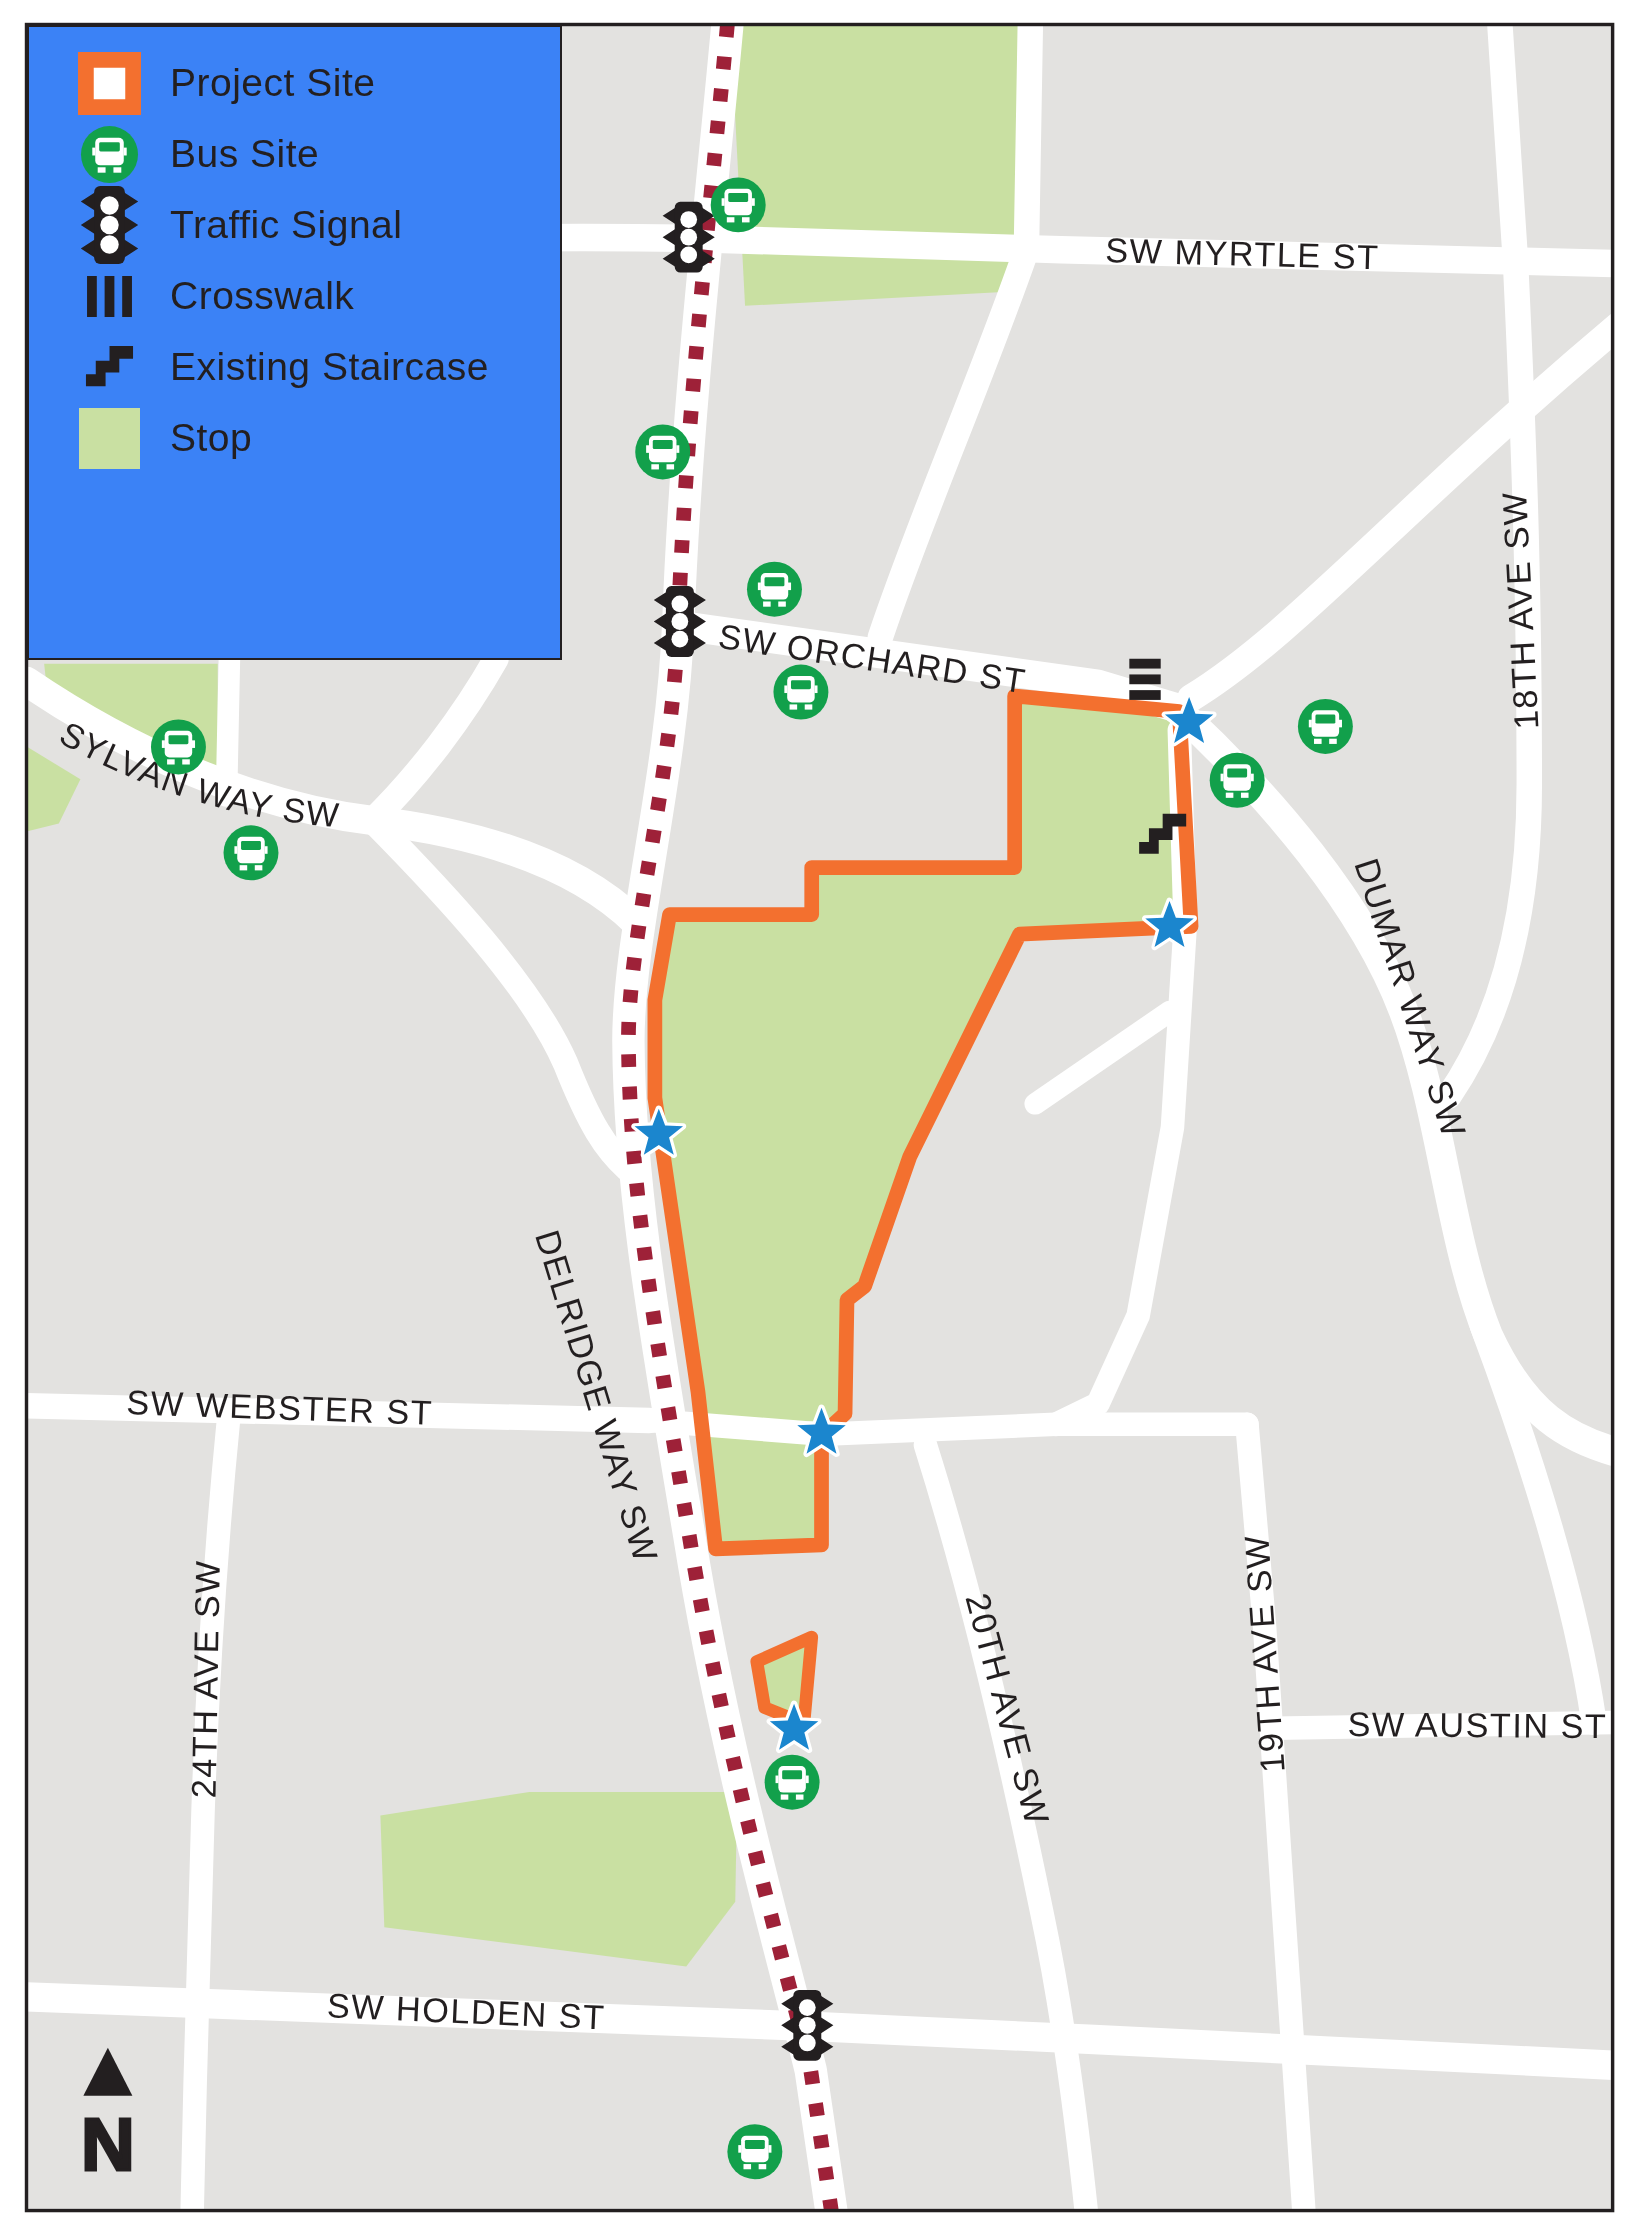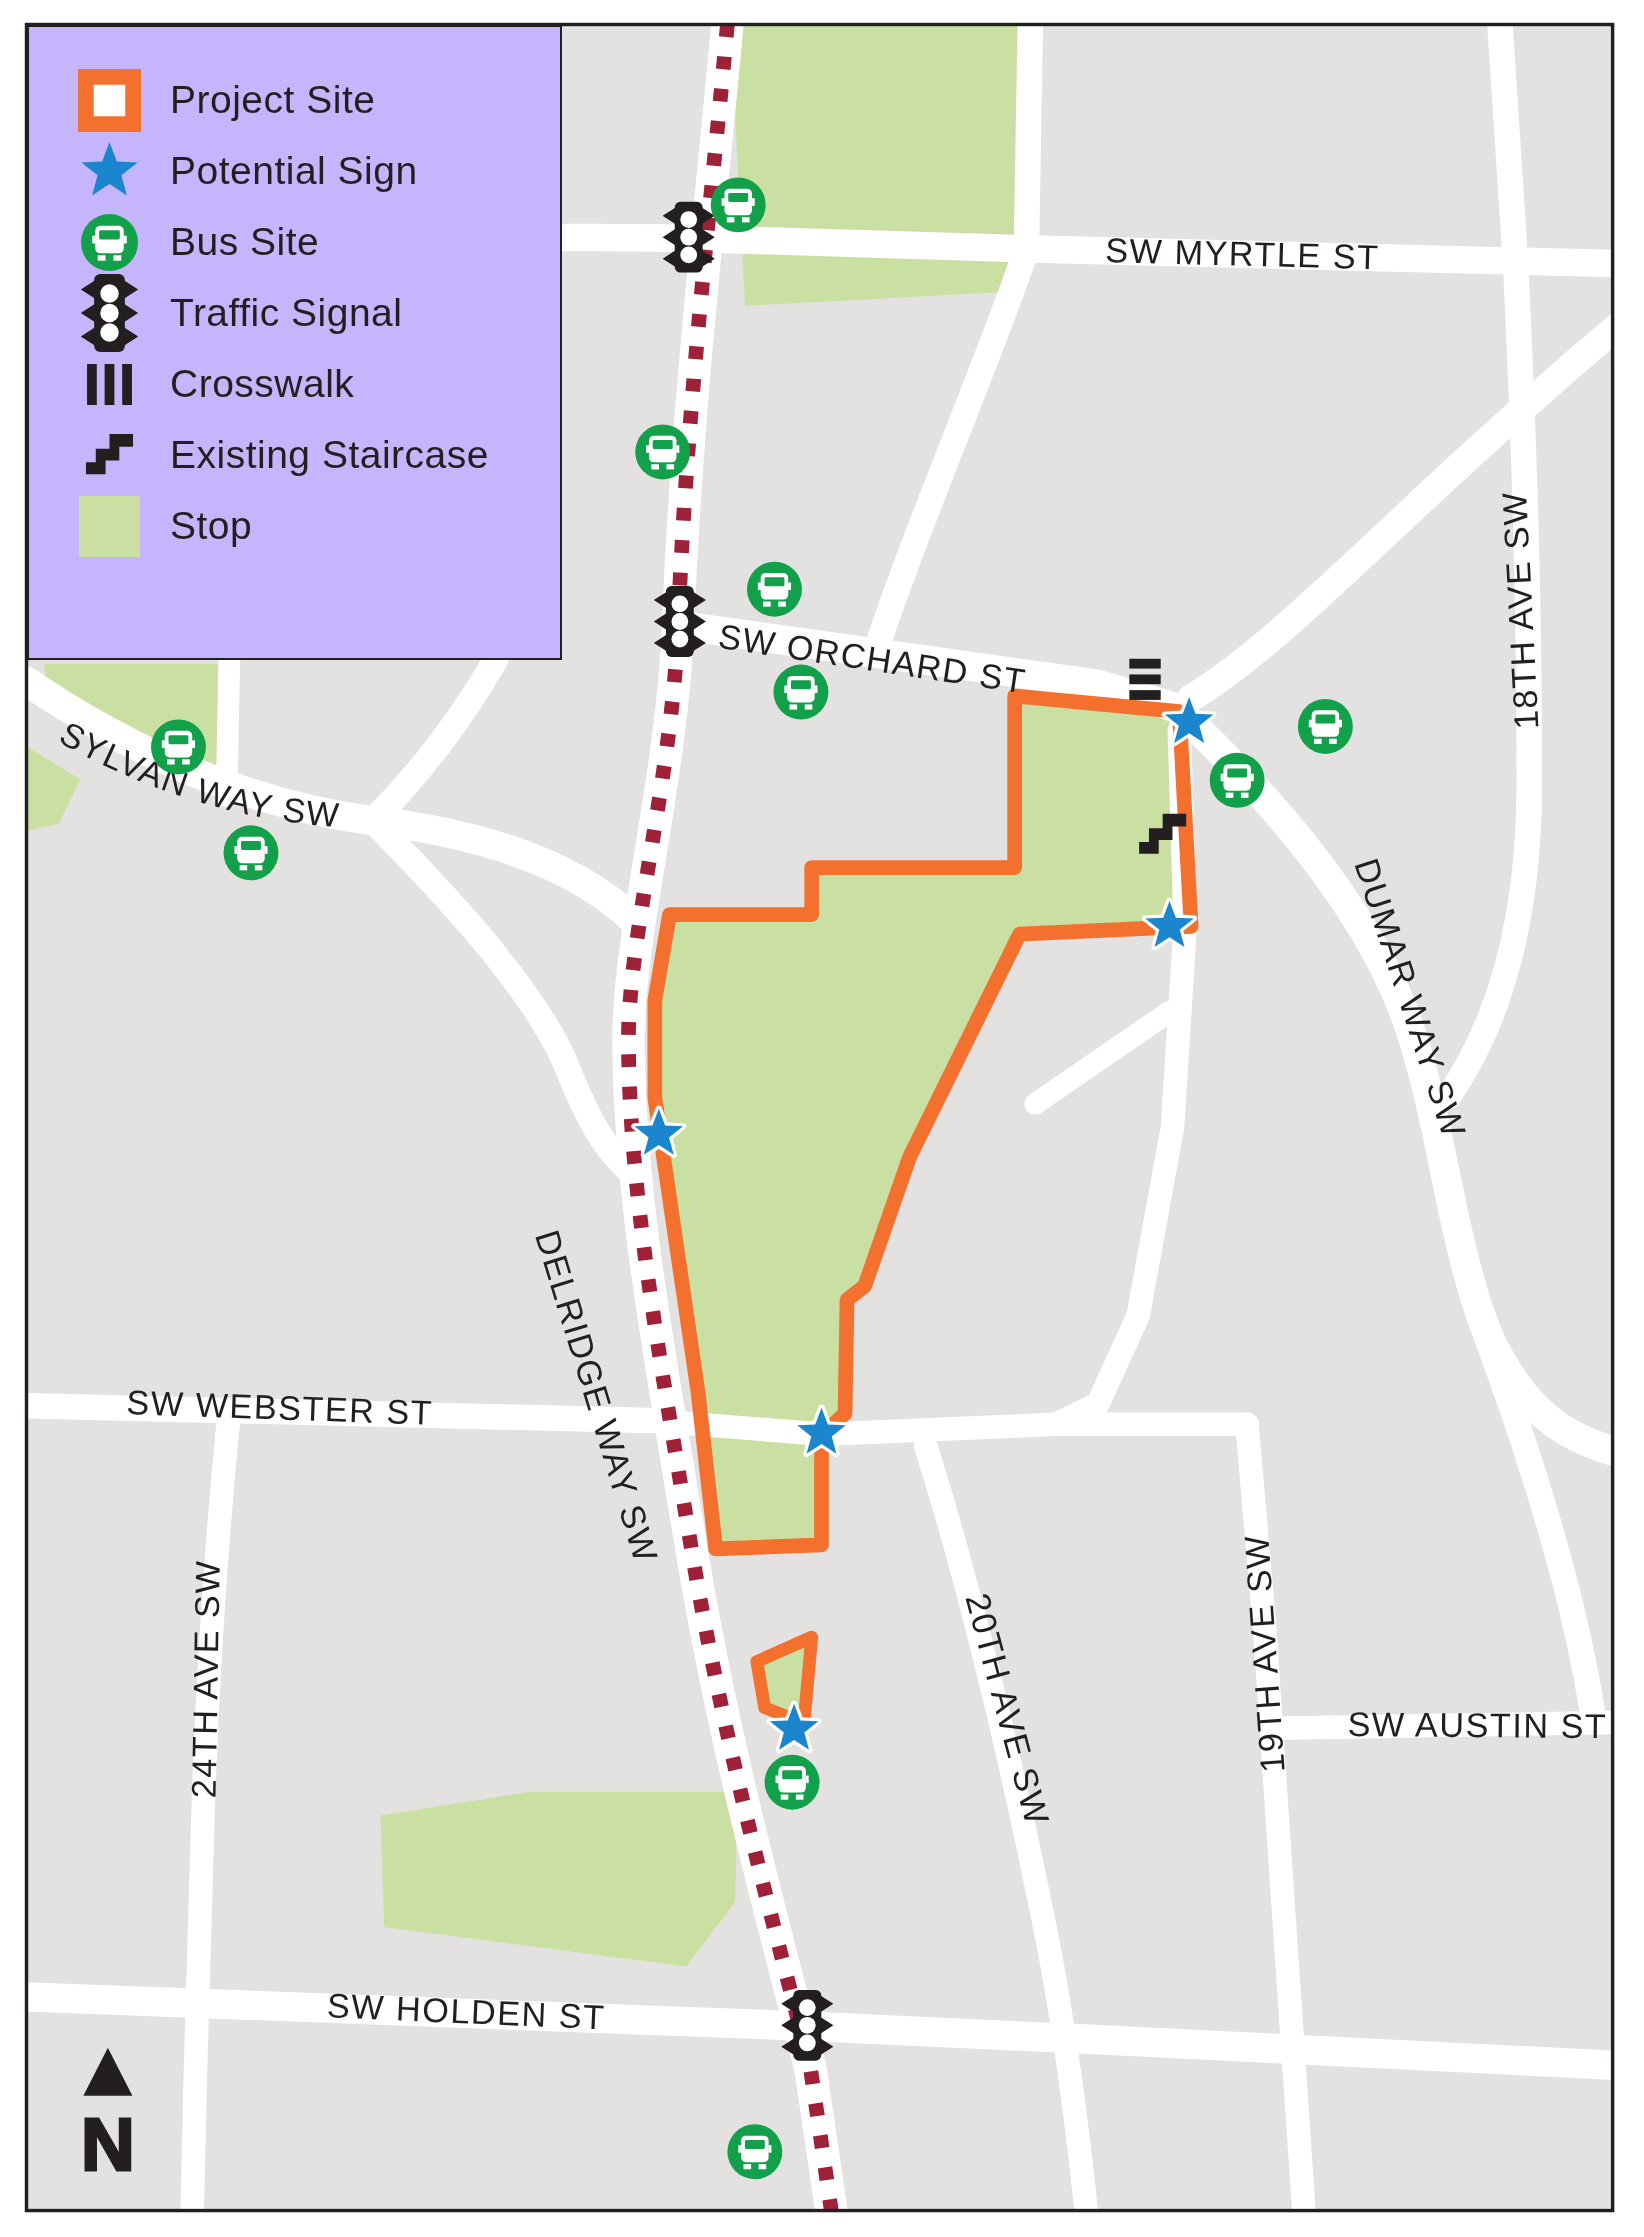--- a/index.html
+++ b/index.html
@@ -1,20 +1,20 @@
 <!DOCTYPE html>
 <html><head>
 <meta charset="utf-8">
 <style>
   html,body{margin:0;padding:0;background:#ffffff;}
   .page{position:relative;width:1645px;height:2238px;background:#ffffff;overflow:hidden;
         font-family:"Liberation Sans",sans-serif;}
   .map-svg{position:absolute;left:0;top:0;}
-  .legend{position:absolute;left:26.5px;top:24.5px;width:535px;height:635px;background:#c4b5fd;
-          border:2.9px solid #231f20;box-sizing:border-box;padding-top:38px;}
+  .legend{position:absolute;left:26.5px;top:24.5px;width:535px;height:635px;background:#3b82f6;
+          border:2.9px solid #231f20;box-sizing:border-box;padding-top:21px;}
   .legend-row{display:flex;align-items:center;height:71px;padding-left:45px;}
   .legend-icon{width:71px;flex:none;display:flex;justify-content:center;align-items:center;}
   .legend-label{margin-left:25.5px;font-size:39px;color:#231f20;letter-spacing:0.5px;white-space:nowrap;}
   .street{fill:#231f20;font-size:35px;letter-spacing:1.5px;}
   .street-anchor{text-anchor:middle;}
 </style>
 </head>
 <body>
 
 <div class="page">
@@ -162,28 +162,20 @@
     <span class="legend-icon">
       <svg width="63" height="63" viewBox="0 0 64 64">
             <rect width="64" height="64" fill="#f3702f"></rect>
             <rect x="16" y="16" width="32" height="32" fill="#ffffff"></rect>
           </svg>
     </span>
     <span class="legend-label">Project Site</span>
   </div>
   <div class="legend-row">
     <span class="legend-icon">
-      <svg width="69" height="65" viewBox="-35 -33 70 66">
-        <path d="M0,-30 L7.46,-10.27 L28.53,-9.26 L12.07,3.92 L17.63,24.27 L0,12.69 L-17.63,24.27 L-12.07,3.92 L-28.53,-9.26 L-7.46,-10.27 Z" fill="#1b86ce"></path>
-      </svg>
-    </span>
-    <span class="legend-label">Potential Sign</span>
-  </div>
-  <div class="legend-row">
-    <span class="legend-icon">
       <svg width="59" height="59" viewBox="-30 -30 60 60">
             <use href="#icon-bus" x="-30" y="-30" width="60" height="60"></use>
           </svg>
     </span>
     <span class="legend-label">Bus Site</span>
   </div>
   <div class="legend-row">
     <span class="legend-icon">
       <svg width="63" height="82" viewBox="-30 -40 60 80">
             <use href="#icon-signal" x="-30" y="-40" width="60" height="80"></use>

